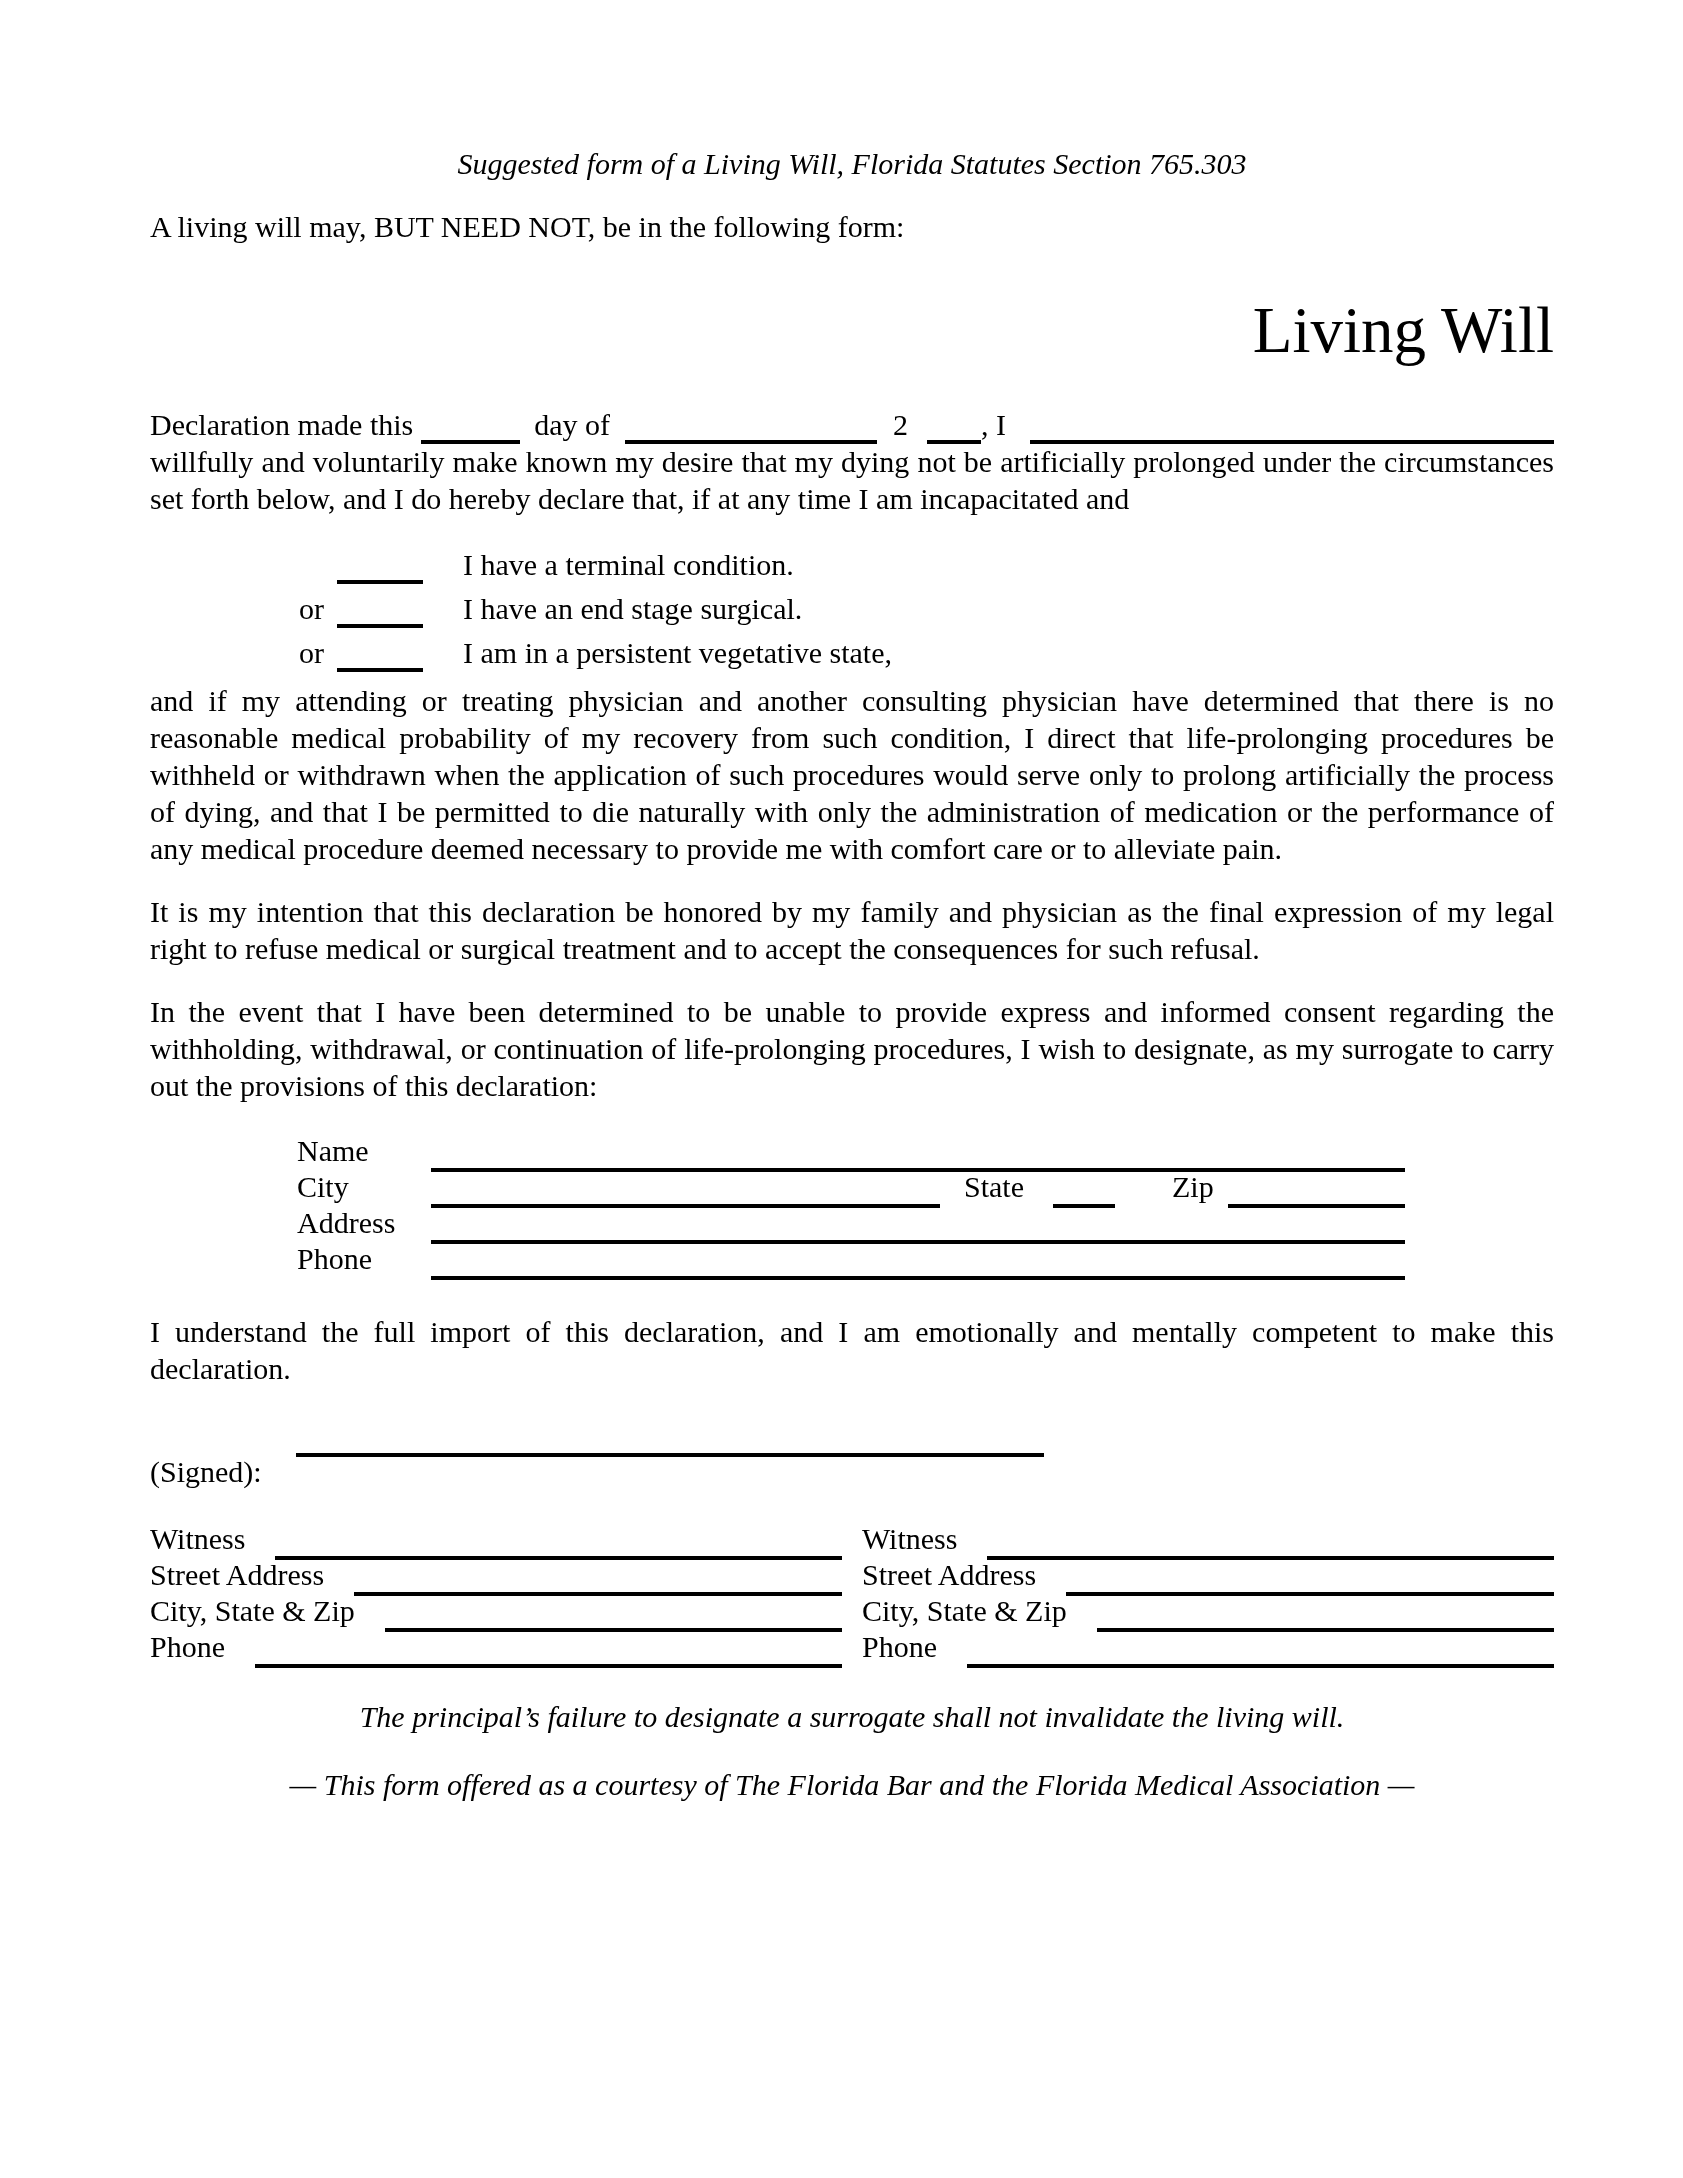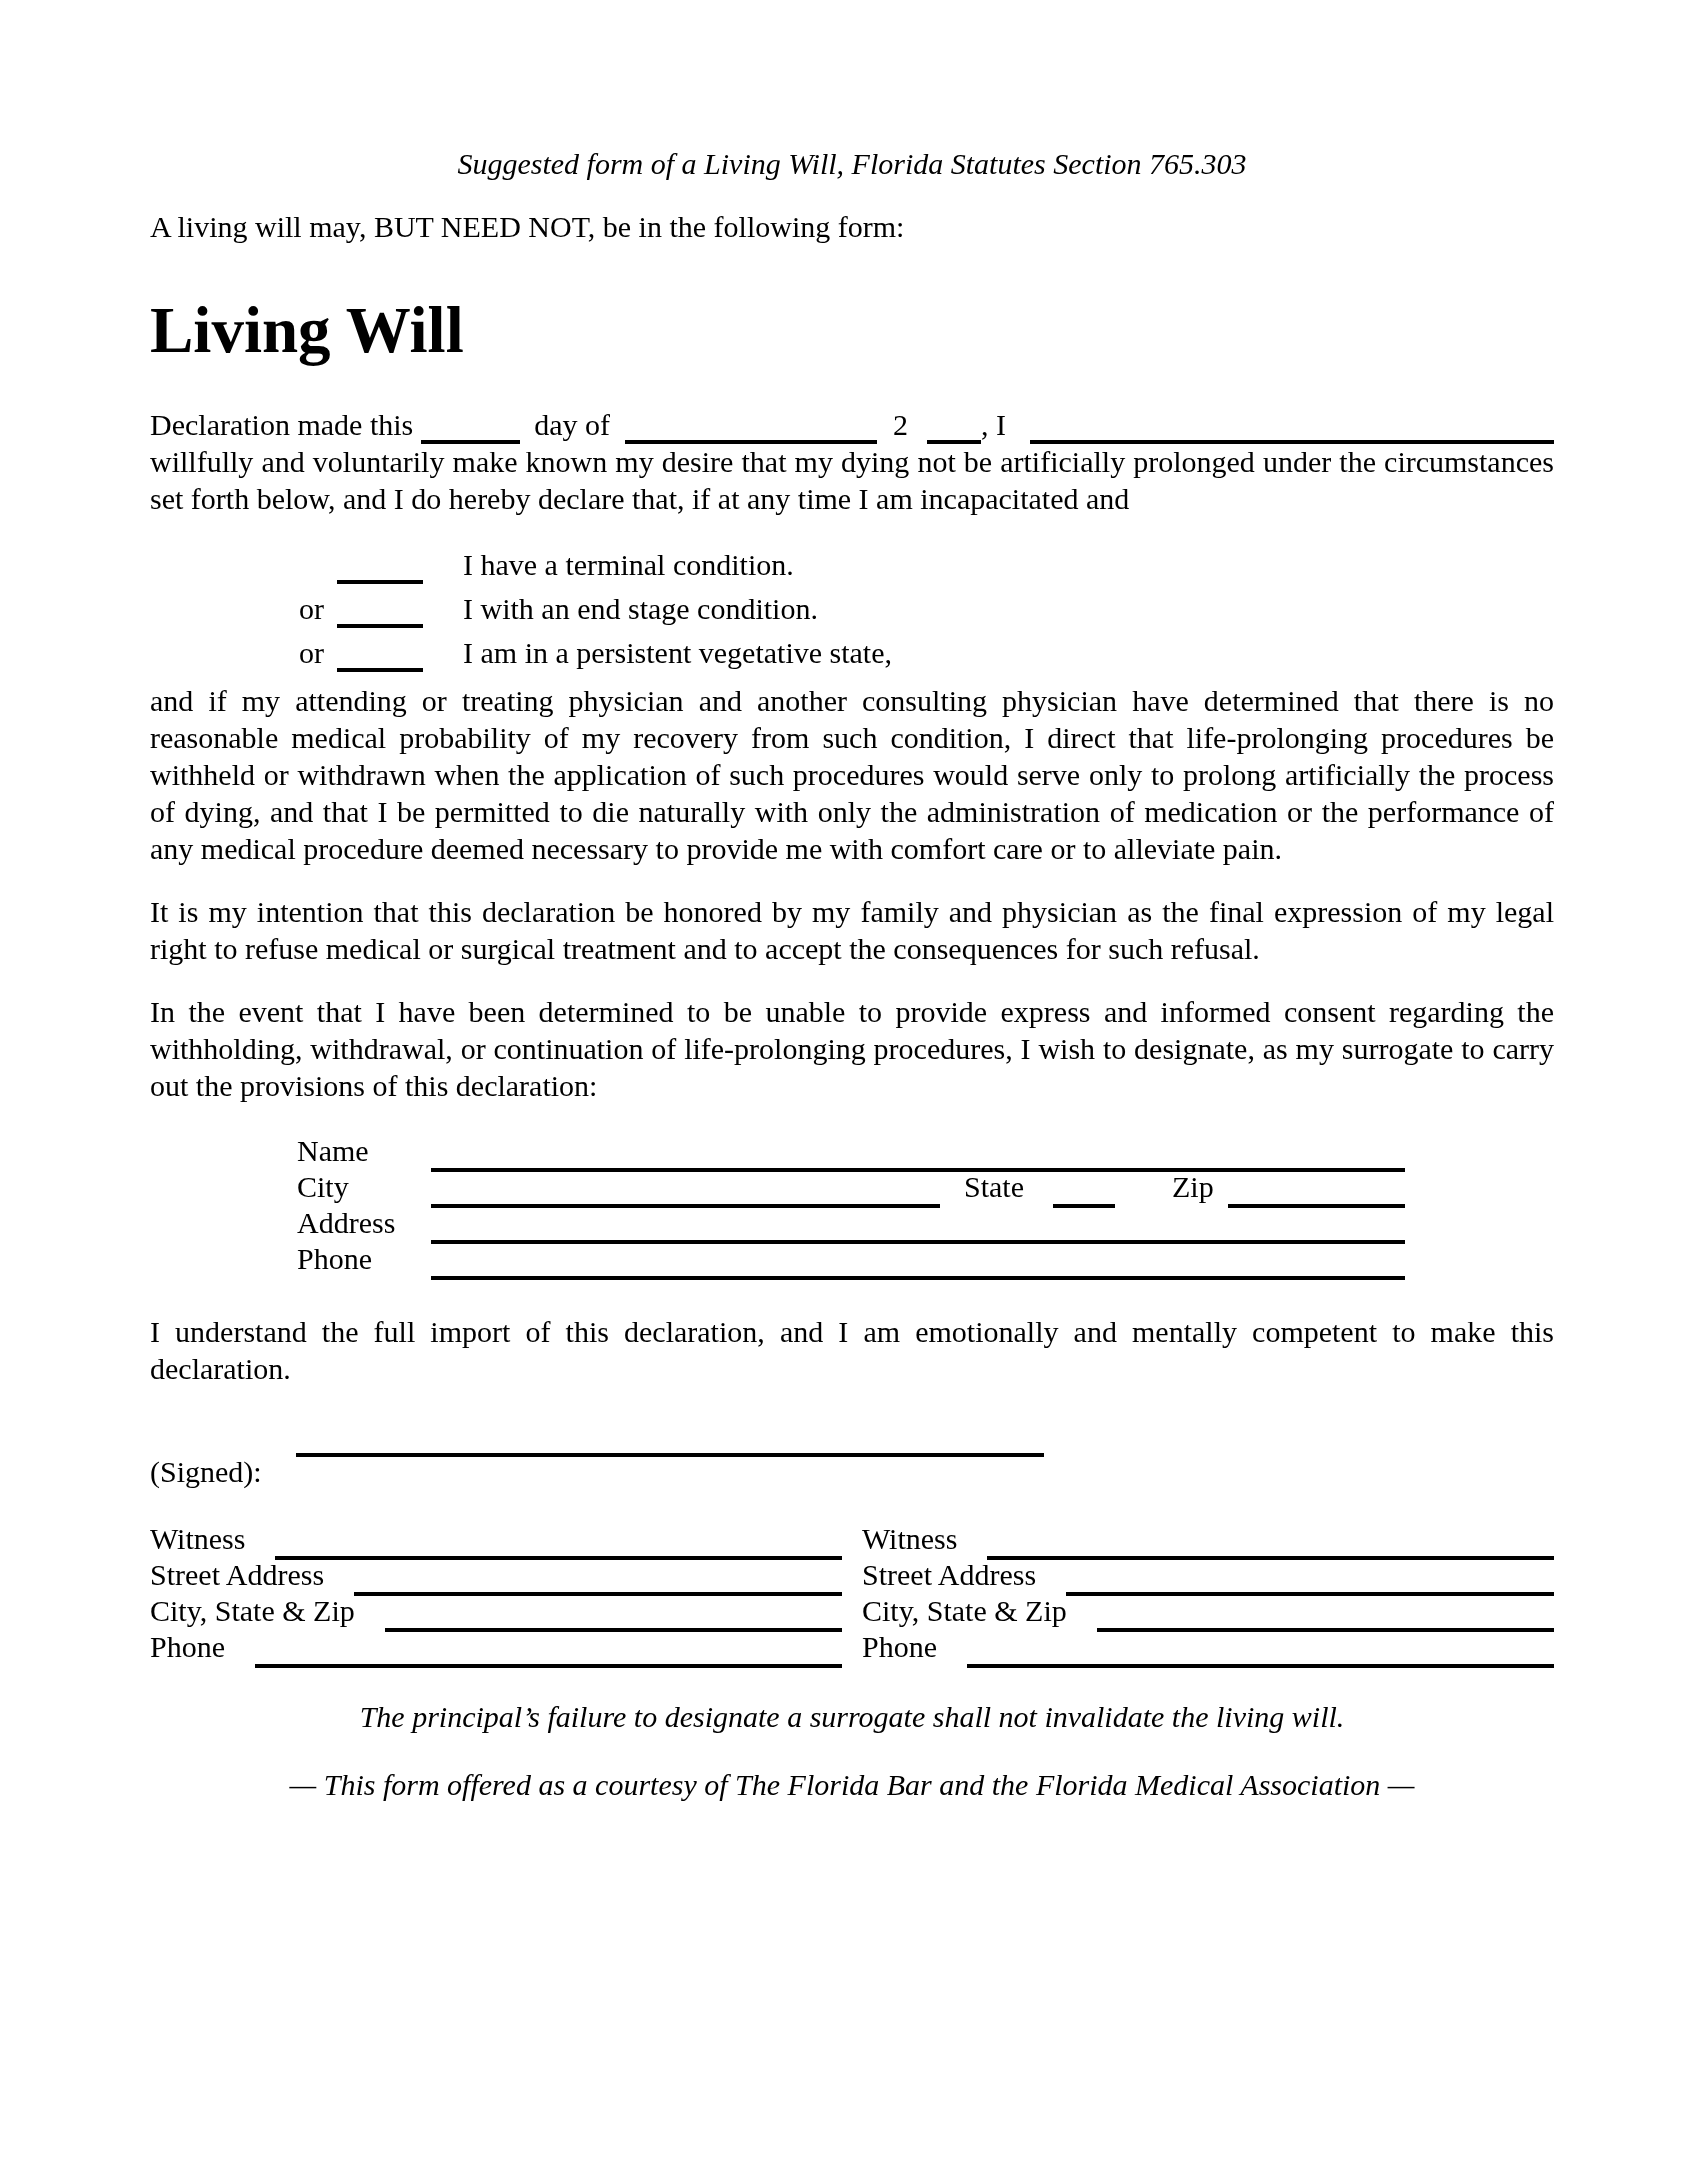--- a/index.html
+++ b/index.html
@@ -14,22 +14,22 @@
     width:1683px; height:2178px;
     padding:0 129px 0 150px;
   }
   .note{
     margin-top:145px;
     text-align:center; font-style:italic;
   }
   .intro{ margin-top:26px; }
   .title{
     margin-top:50px;
-    text-align:left;
-    font-size:65px; line-height:71px; font-weight:bold;
+    text-align:right;
+    font-size:65px; line-height:71px; font-weight:normal;
   }
   
   .decl-row{
     margin-top:40px;
     display:flex; align-items:flex-end; height:37px;
   }
   .decl-row span{ white-space:pre; }
   .blank{
     display:inline-block; height:4px; background:#000;
     margin-bottom:-1px; flex:none;
@@ -106,21 +106,21 @@
 
   <div class="options">
     <div class="opt-row">
       <span class="opt-or"></span>
       <span class="blank opt-blank"></span>
       <span class="opt-label">I have a terminal condition.</span>
     </div>
     <div class="opt-row">
       <span class="opt-or">or</span>
       <span class="blank opt-blank"></span>
-      <span class="opt-label">I with an end stage condition.</span>
+      <span class="opt-label">I have an end stage surgical.</span>
     </div>
     <div class="opt-row">
       <span class="opt-or">or</span>
       <span class="blank opt-blank"></span>
       <span class="opt-label">I am in a persistent vegetative state,</span>
     </div>
   </div>
 
   <div class="para p-direct">and if my attending or treating physician and another consulting physician have determined that there is no reasonable medical probability of my recovery from such condition, I direct that life-prolonging procedures be withheld or withdrawn when the application of such procedures would serve only to prolong artificially the process of dying, and that I be permitted to die naturally with only the administration of medication or the performance of any medical procedure deemed necessary to provide me with comfort care or to alleviate pain.</div>
 

